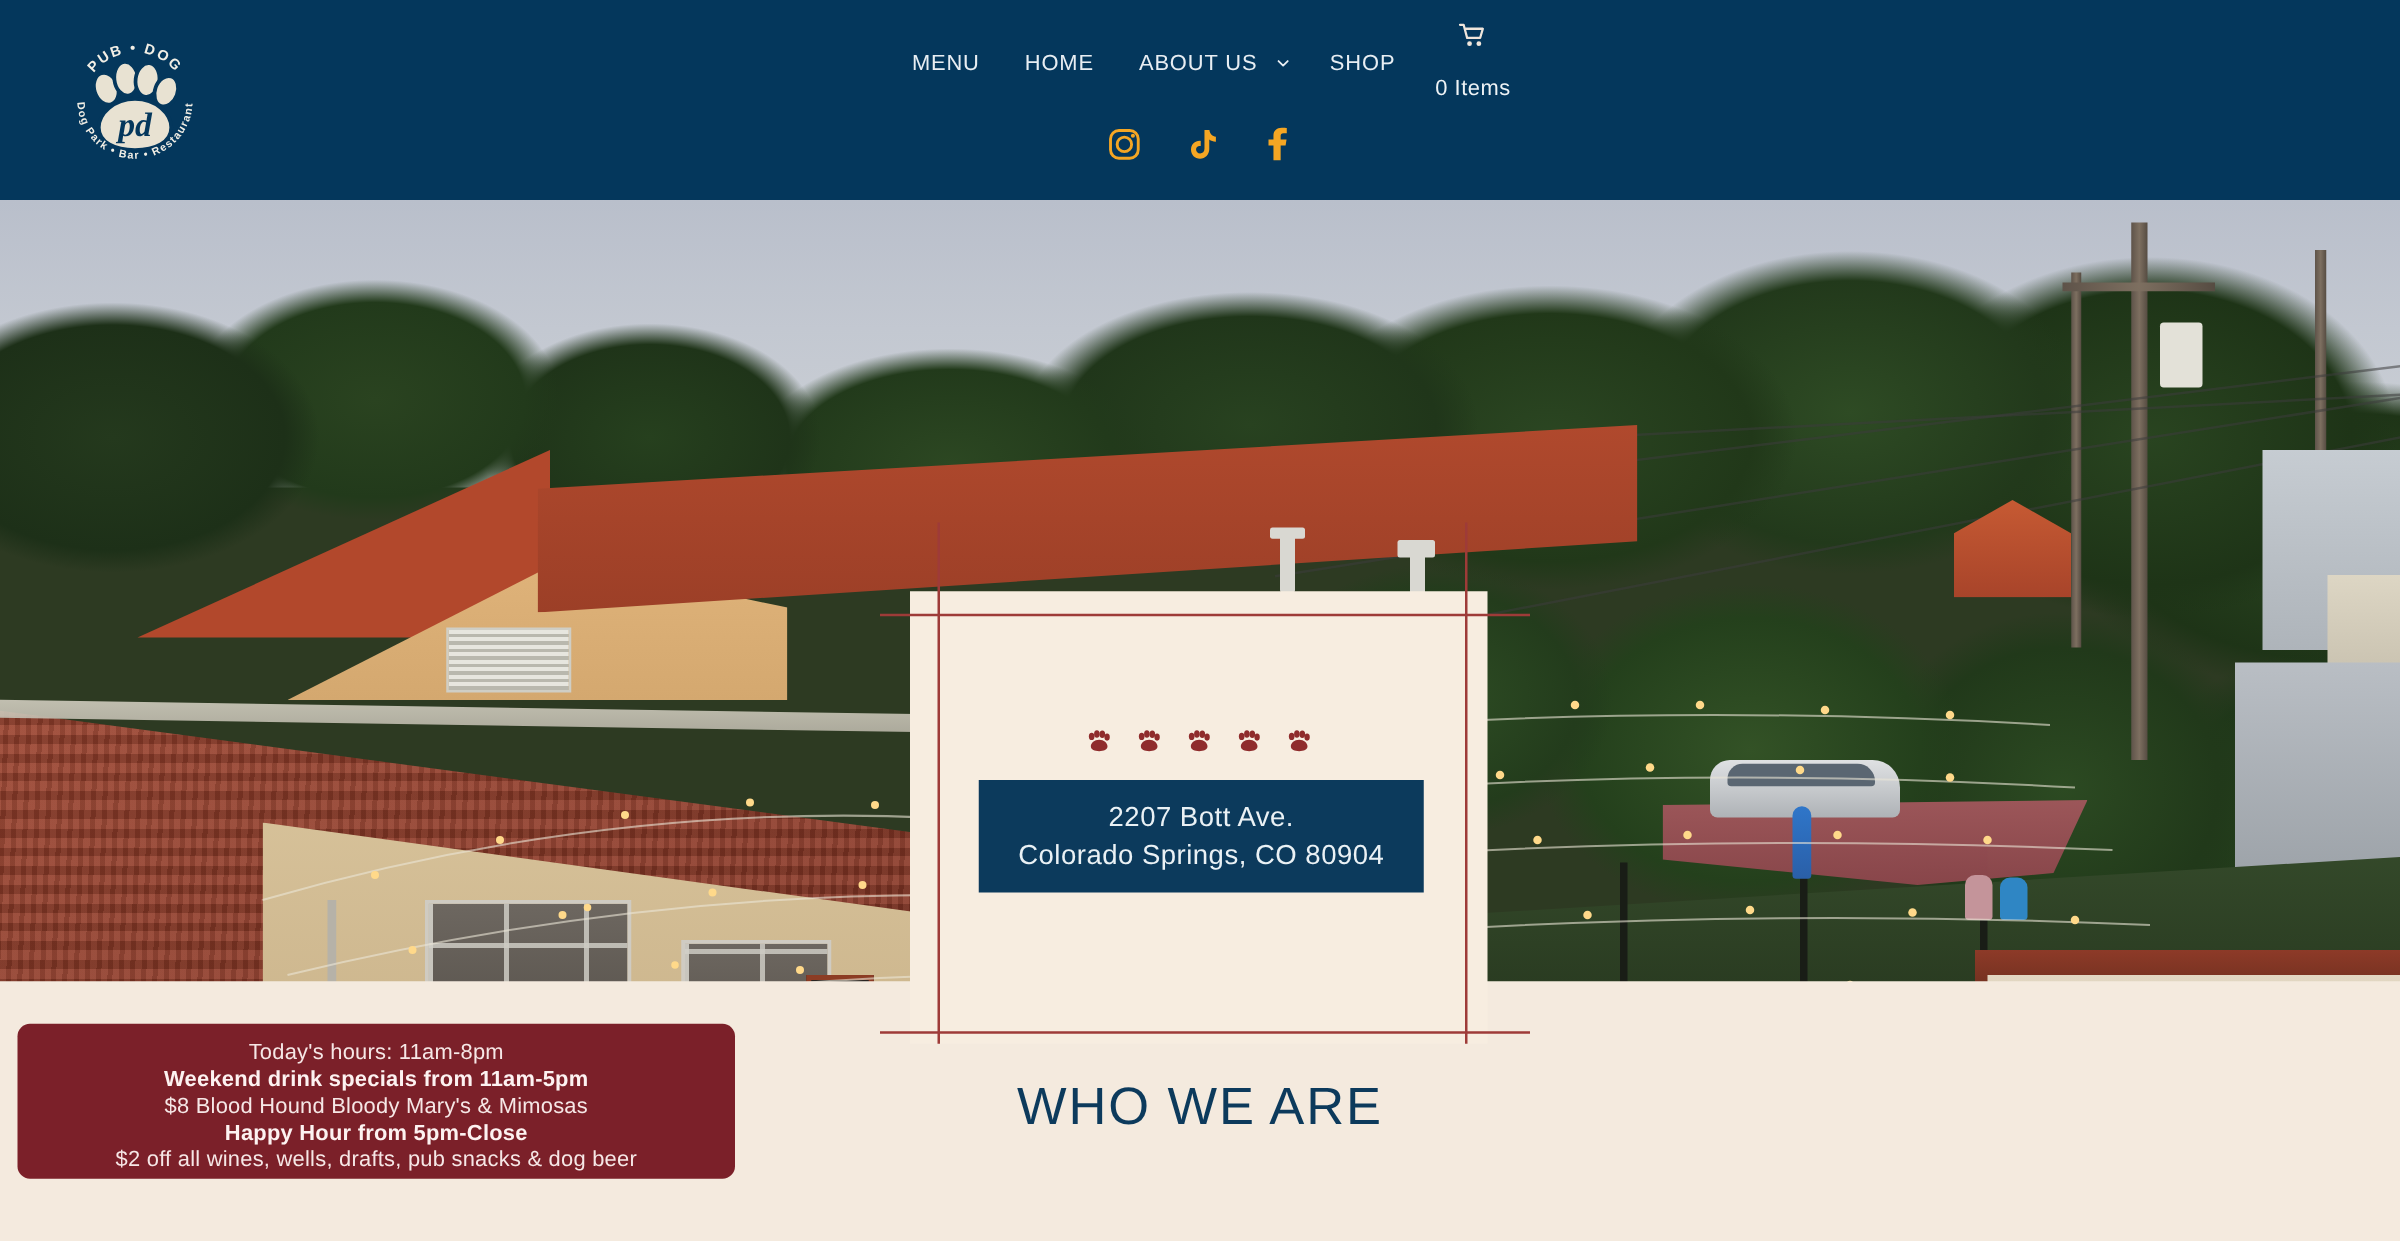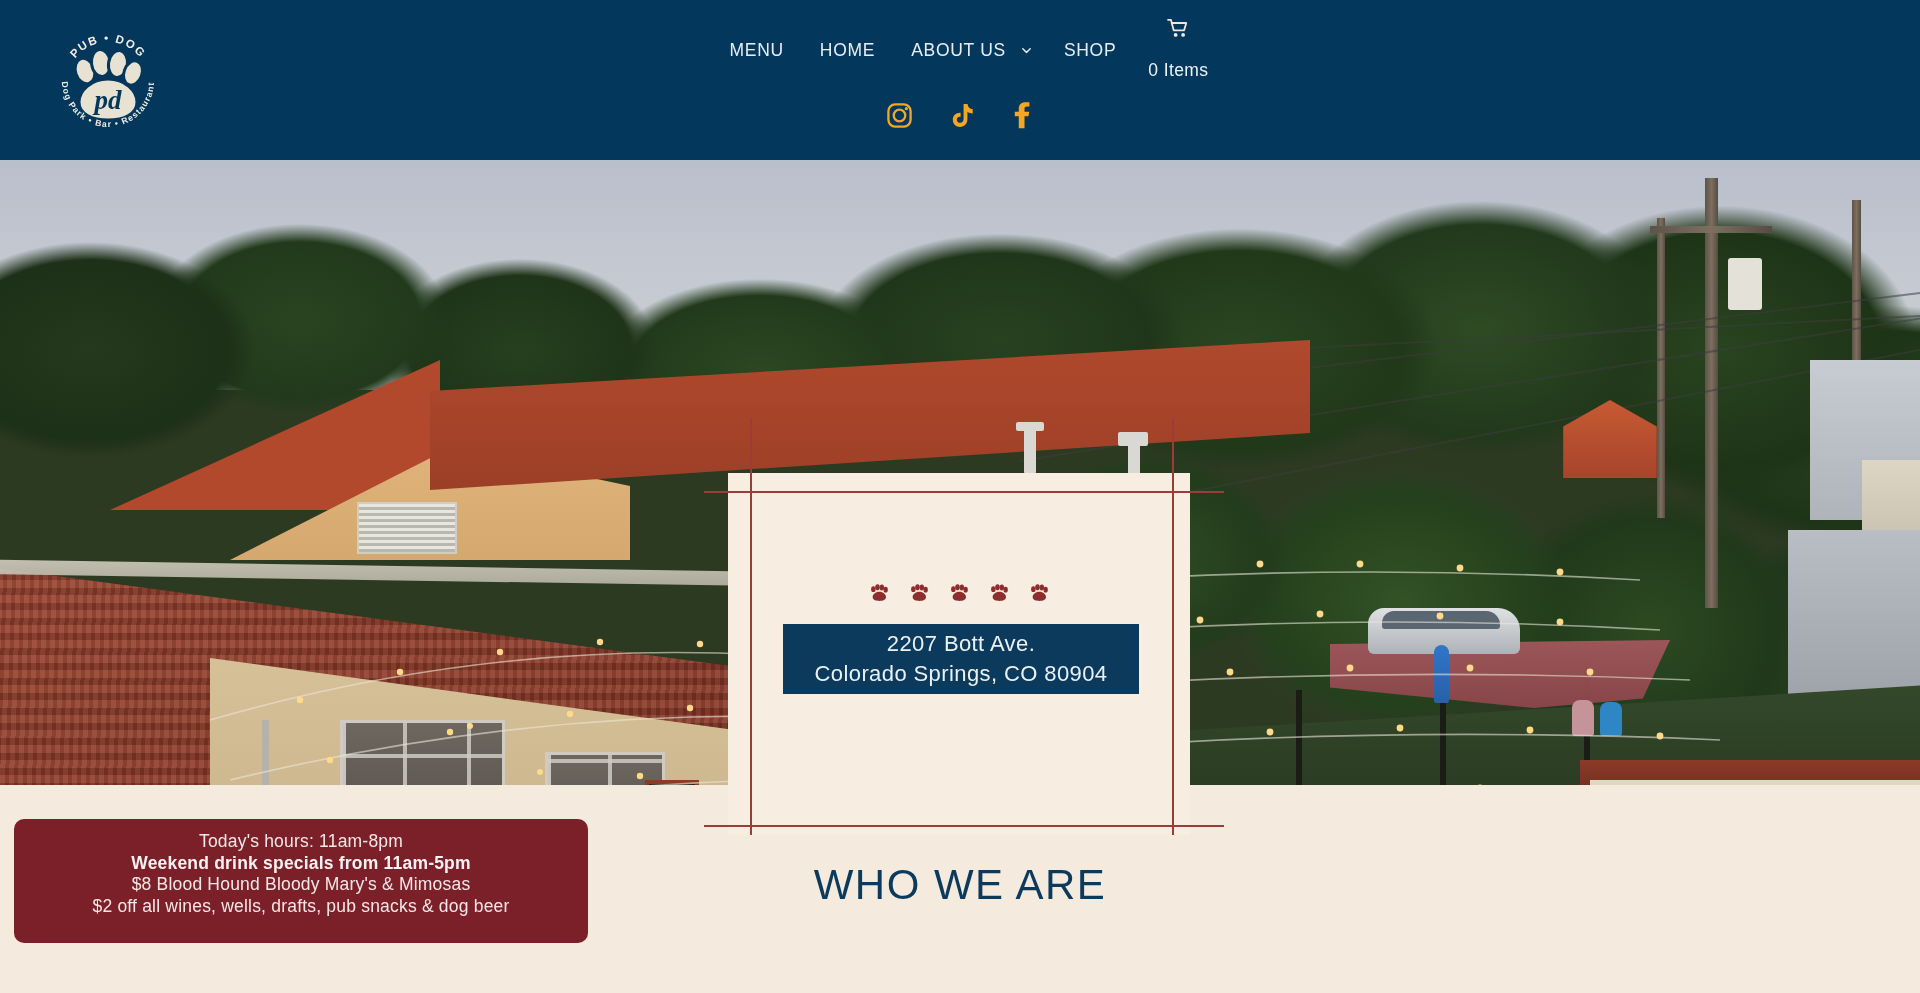--- a/index.html
+++ b/index.html
@@ -239,21 +239,21 @@
     position:absolute; left:0; top:24px; width:100%; text-align:center;
     font-size:56px; font-weight:400; color:#0c3a5c; letter-spacing:1.5px;
     line-height:64px;
   }
   .paws {
     position:absolute; left:0; top:110px; width:100%;
     display:flex; justify-content:center; gap:20px;
   }
   .paw { width:20px; height:20px; display:block; }
   .addr-btn {
-    position:absolute; left:55px; top:151px; width:356px; height:70px;
+    position:absolute; left:55px; top:151px; width:356px; height:90px;
     background:#0c3a5c; display:flex; flex-direction:column;
     align-items:center; justify-content:center; cursor:pointer;
   }
   .addr-line {
     color:#eaf1f5; font-size:22px; line-height:30px; letter-spacing:.4px;
     white-space:nowrap;
   }
 
   
   .below {
@@ -534,18 +534,19 @@
         <span class="addr-line">Colorado Springs, CO 80904</span>
       </a>
     </div>
   </section>
 
   <section class="below">
     <div class="hours-banner">
       <div class="hb-line">Today's hours: 11am-8pm</div>
       <div class="hb-line bold">Weekend drink specials from 11am-5pm</div>
       <div class="hb-line">$8 Blood Hound Bloody Mary's &amp; Mimosas</div>
+      <div class="hb-line bold">Happy Hour from 5pm-Close</div>
       <div class="hb-line">$2 off all wines, wells, drafts, pub snacks &amp; dog beer</div>
     </div>
     <h2 class="who-we-are">WHO WE ARE</h2>
   </section>
 
 </div>
 
 </body></html>

